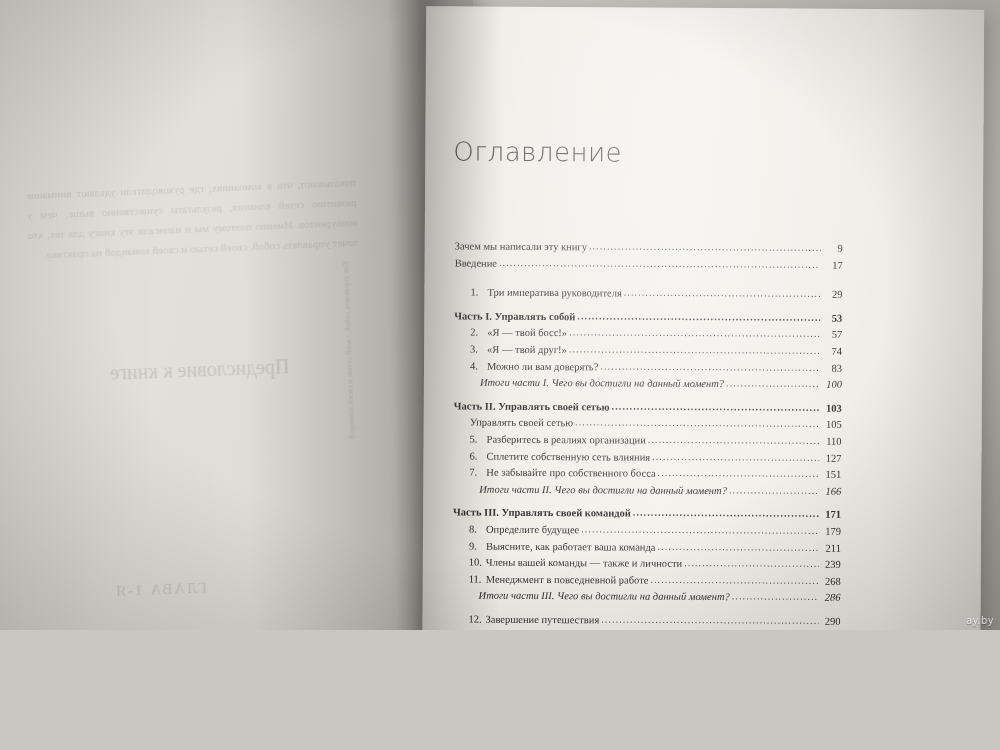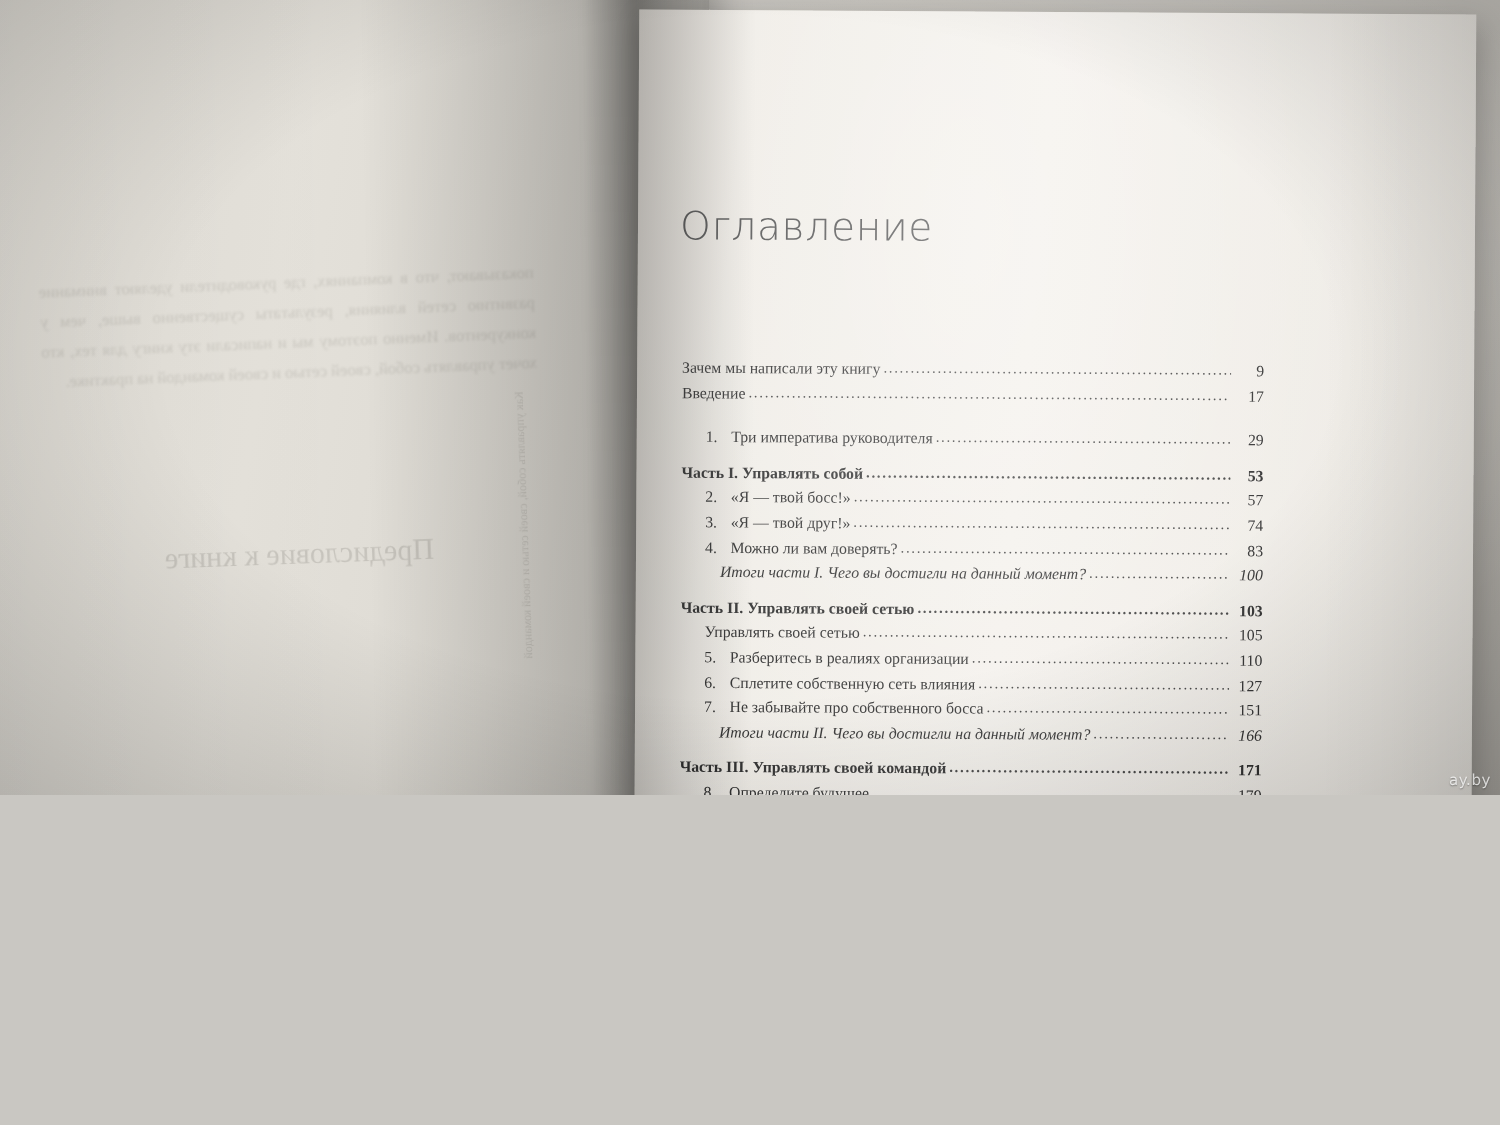--- a/index.html
+++ b/index.html
@@ -9,21 +9,21 @@
   body {
     width: 1000px;
     height: 750px;
     overflow: hidden;
     font-family: "Liberation Serif", serif;
     background: #c9c7c2;
   }
   #photo {
     position: relative;
     width: 1000px;
-    height: 530px;
+    height: 630px;
     background: #0f766e;
     overflow: hidden;
   }
   
   .table-surface {
     position: absolute;
     inset: 0;
     background:
       linear-gradient(180deg, #c3c0ba 0%, #b3b0aa 45%, #a9a6a0 100%);
   }

